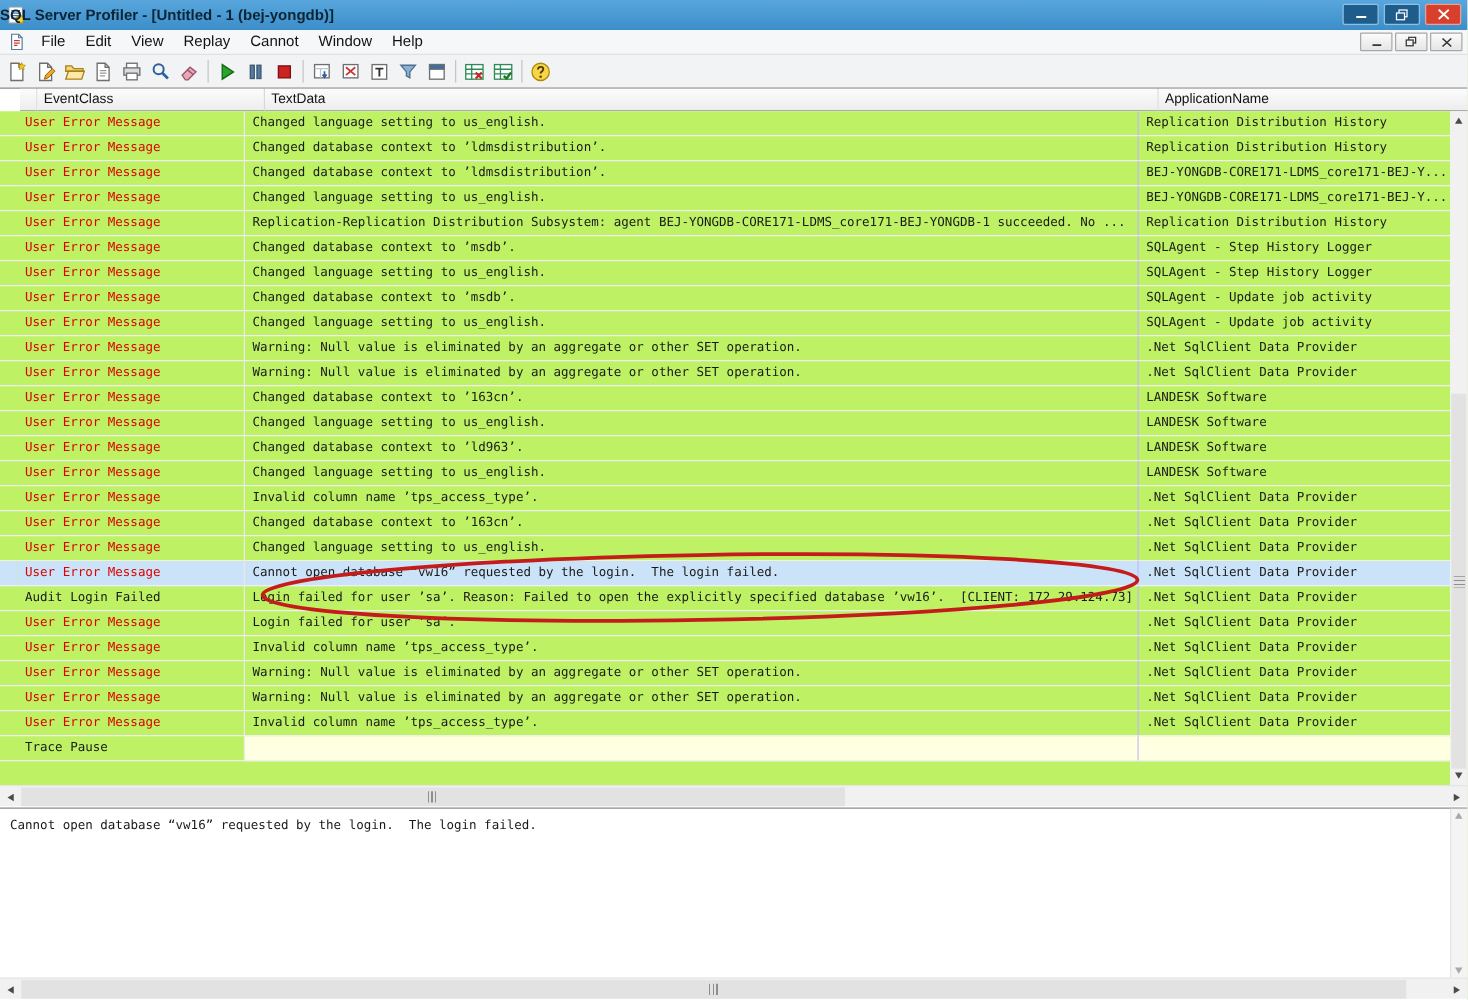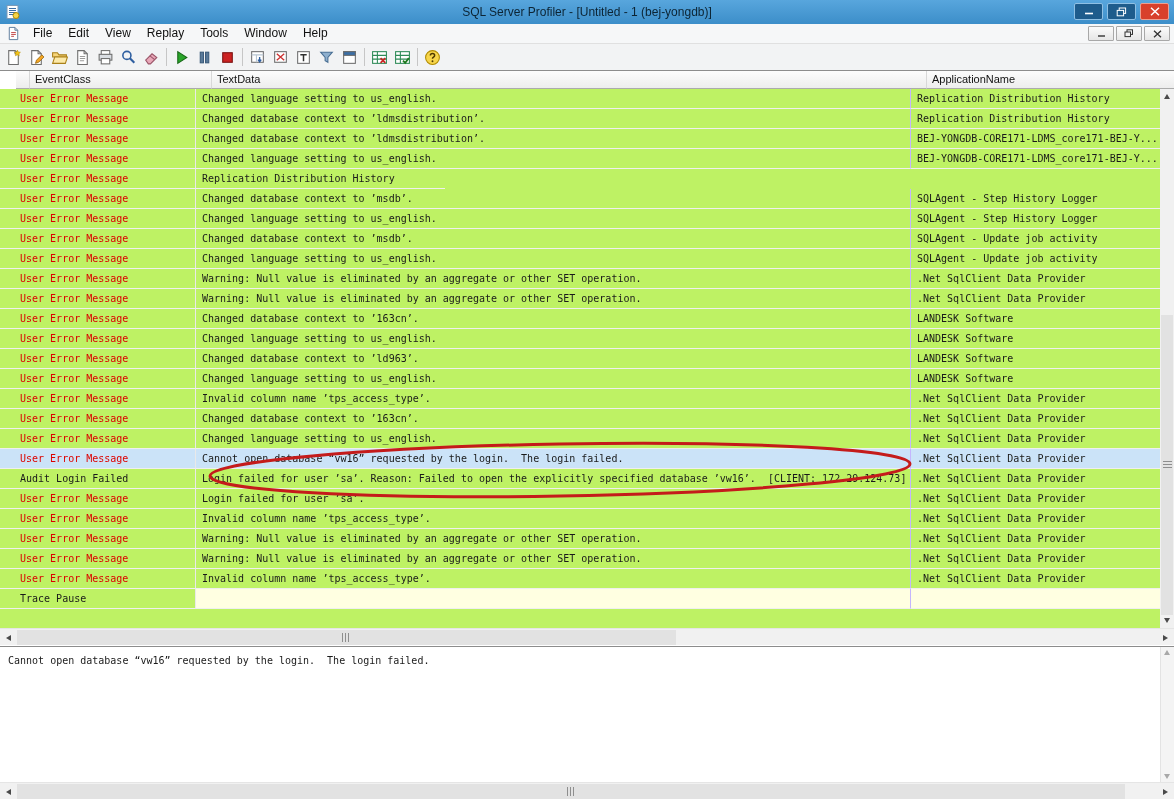--- a/index.html
+++ b/index.html
@@ -2,22 +2,22 @@
 <html style="--error_text: #DD0000; --selection_bg: #CBE3F8; --null_cell_bg: #FFFFE1; --titlebar_bg: #3C8EC9; --annotation_color: #C41B1B;"><head>
 <meta charset="utf-8">
 <style>
   * { box-sizing: border-box; margin: 0; padding: 0; }
   body { background: #D8D8D8; font-family: "Liberation Sans", sans-serif; }
   .window { position: relative; width: 1174px; height: 800px; background: #FFFFFF; overflow: hidden; }
 
   
   .titlebar { position: absolute; left: 0; right: 0; top: 0; height: 24px;
               background: linear-gradient(#58A6DD, #3C8EC9); }
-  .titlebar .title { position: absolute; left: 0; right: 0; top: 0; text-align: center;
-                     font-size: 12px; font-weight: normal; color: #0C2434; line-height: 24px; }
+  .titlebar .title { position: absolute; left: 0; right: 0; top: 0; 
+                     font-size: 12px; font-weight: bold; color: #0C2434; line-height: 24px; }
   .app-icon { position: absolute; left: 5px; top: 4px; width: 16px; height: 16px; }
   .win-controls { position: absolute; right: 5px; top: 3px; display: flex; gap: 4px; }
   .wbtn { width: 29px; height: 17px; border-radius: 2px; display: flex; align-items: center; justify-content: center; }
   .wbtn.minb, .wbtn.maxb { background: #1E5C8C; border: 1px solid #8FC0E4; }
   .wbtn.closeb { background: #D8402C; border: 1px solid #EBA092; }
 
   
   .menubar { position: absolute; left: 0; right: 0; top: 24px; height: 20px; background: #F6F7F8;
              border-bottom: 1px solid #E0E0E0; display: flex; align-items: center; font-size: 12px; color: #111; }
   .mdi-doc { margin: 0 4px 0 6px; display: flex; }
@@ -137,21 +137,21 @@
           <path d="M3.5 1.5h6l3 3v10h-9z" fill="#fff" stroke="#5A7A9A"></path>
           <path d="M9.5 1.5v3h3" fill="none" stroke="#5A7A9A"></path>
           <path d="M5.5 7h5M5.5 9h5M5.5 11h3" stroke="#C04040"></path>
         </svg>
     </span>
     <div id="menu-items" style="display:flex">
         <span class="menu-item">File</span>
         <span class="menu-item">Edit</span>
         <span class="menu-item">View</span>
         <span class="menu-item">Replay</span>
-        <span class="menu-item">Tools</span>
+        <span class="menu-item">Cannot</span>
         <span class="menu-item">Window</span>
         <span class="menu-item">Help</span>
       </div>
     <div class="mdi-controls">
       <div class="mbtn">
         <svg width="9" height="8" viewBox="0 0 9 8">
             <path d="M1 6h7" stroke="#333" stroke-width="1.4"></path>
           </svg>
       </div>
       <div class="mbtn">
@@ -317,20 +317,21 @@
       </div>
       <div class="row error">
         <div class="cell cmargin"></div>
         <div class="cell cell-event">User Error Message</div>
         <div class="cell cell-text">Changed language setting to us_english.</div>
         <div class="cell cell-app">BEJ-YONGDB-CORE171-LDMS_core171-BEJ-Y...</div>
       </div>
       <div class="row error">
         <div class="cell cmargin"></div>
         <div class="cell cell-event">User Error Message</div>
+        <div class="cell cell-text">Replication-Replication Distribution Subsystem: agent BEJ-YONGDB-CORE171-LDMS_core171-BEJ-YONGDB-1 succeeded. No ...</div>
         <div class="cell cell-app">Replication Distribution History</div>
       </div>
       <div class="row error">
         <div class="cell cmargin"></div>
         <div class="cell cell-event">User Error Message</div>
         <div class="cell cell-text">Changed database context to ’msdb’.</div>
         <div class="cell cell-app">SQLAgent - Step History Logger</div>
       </div>
       <div class="row error">
         <div class="cell cmargin"></div>

